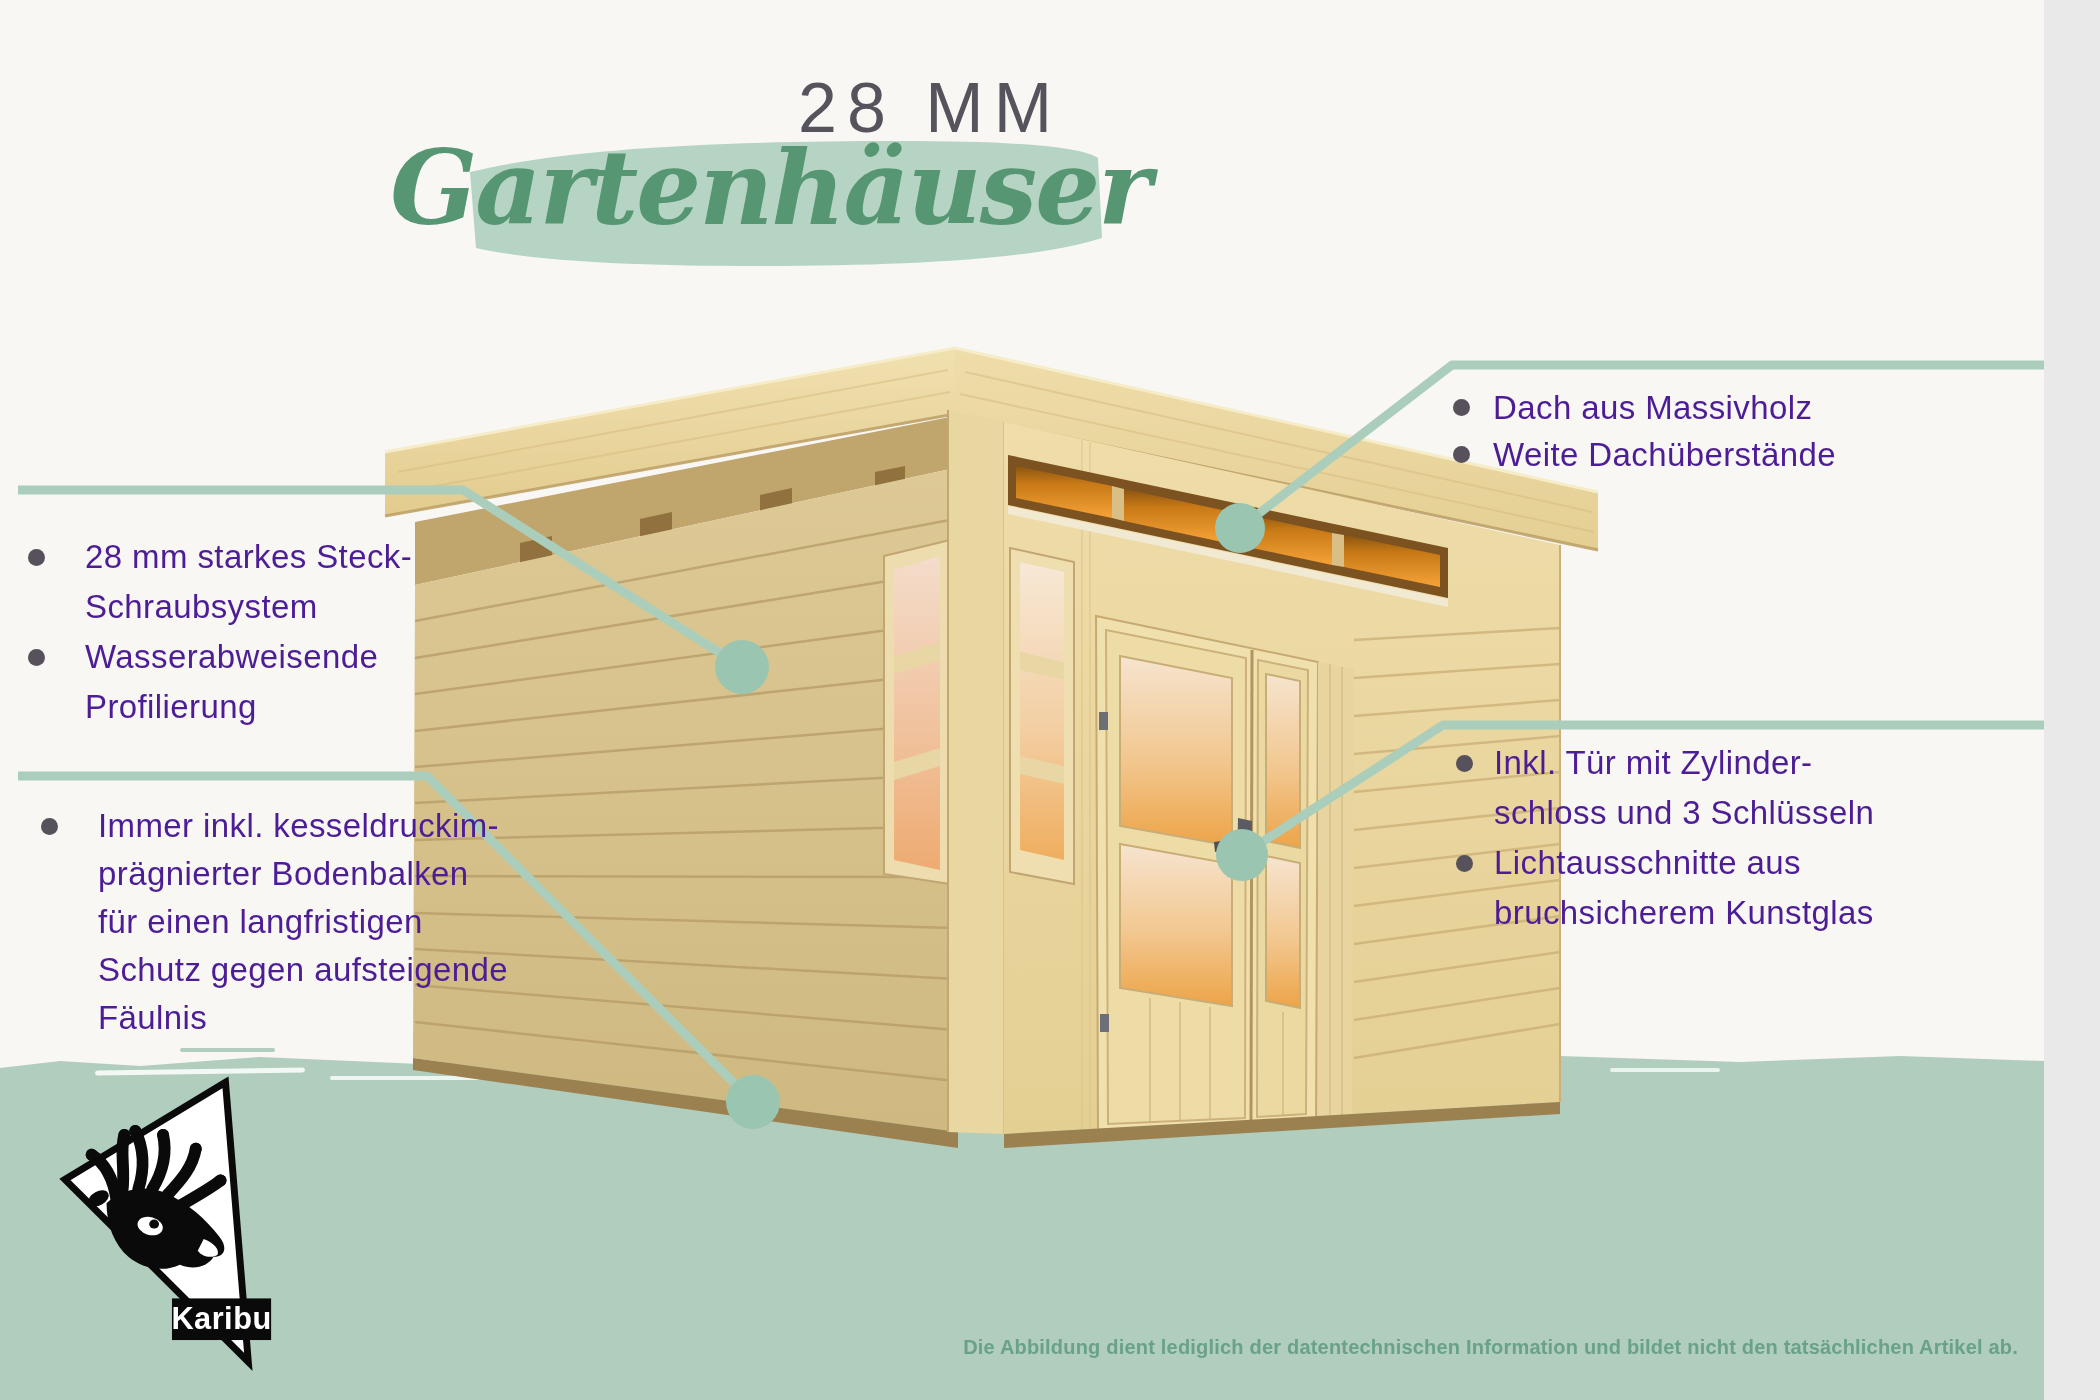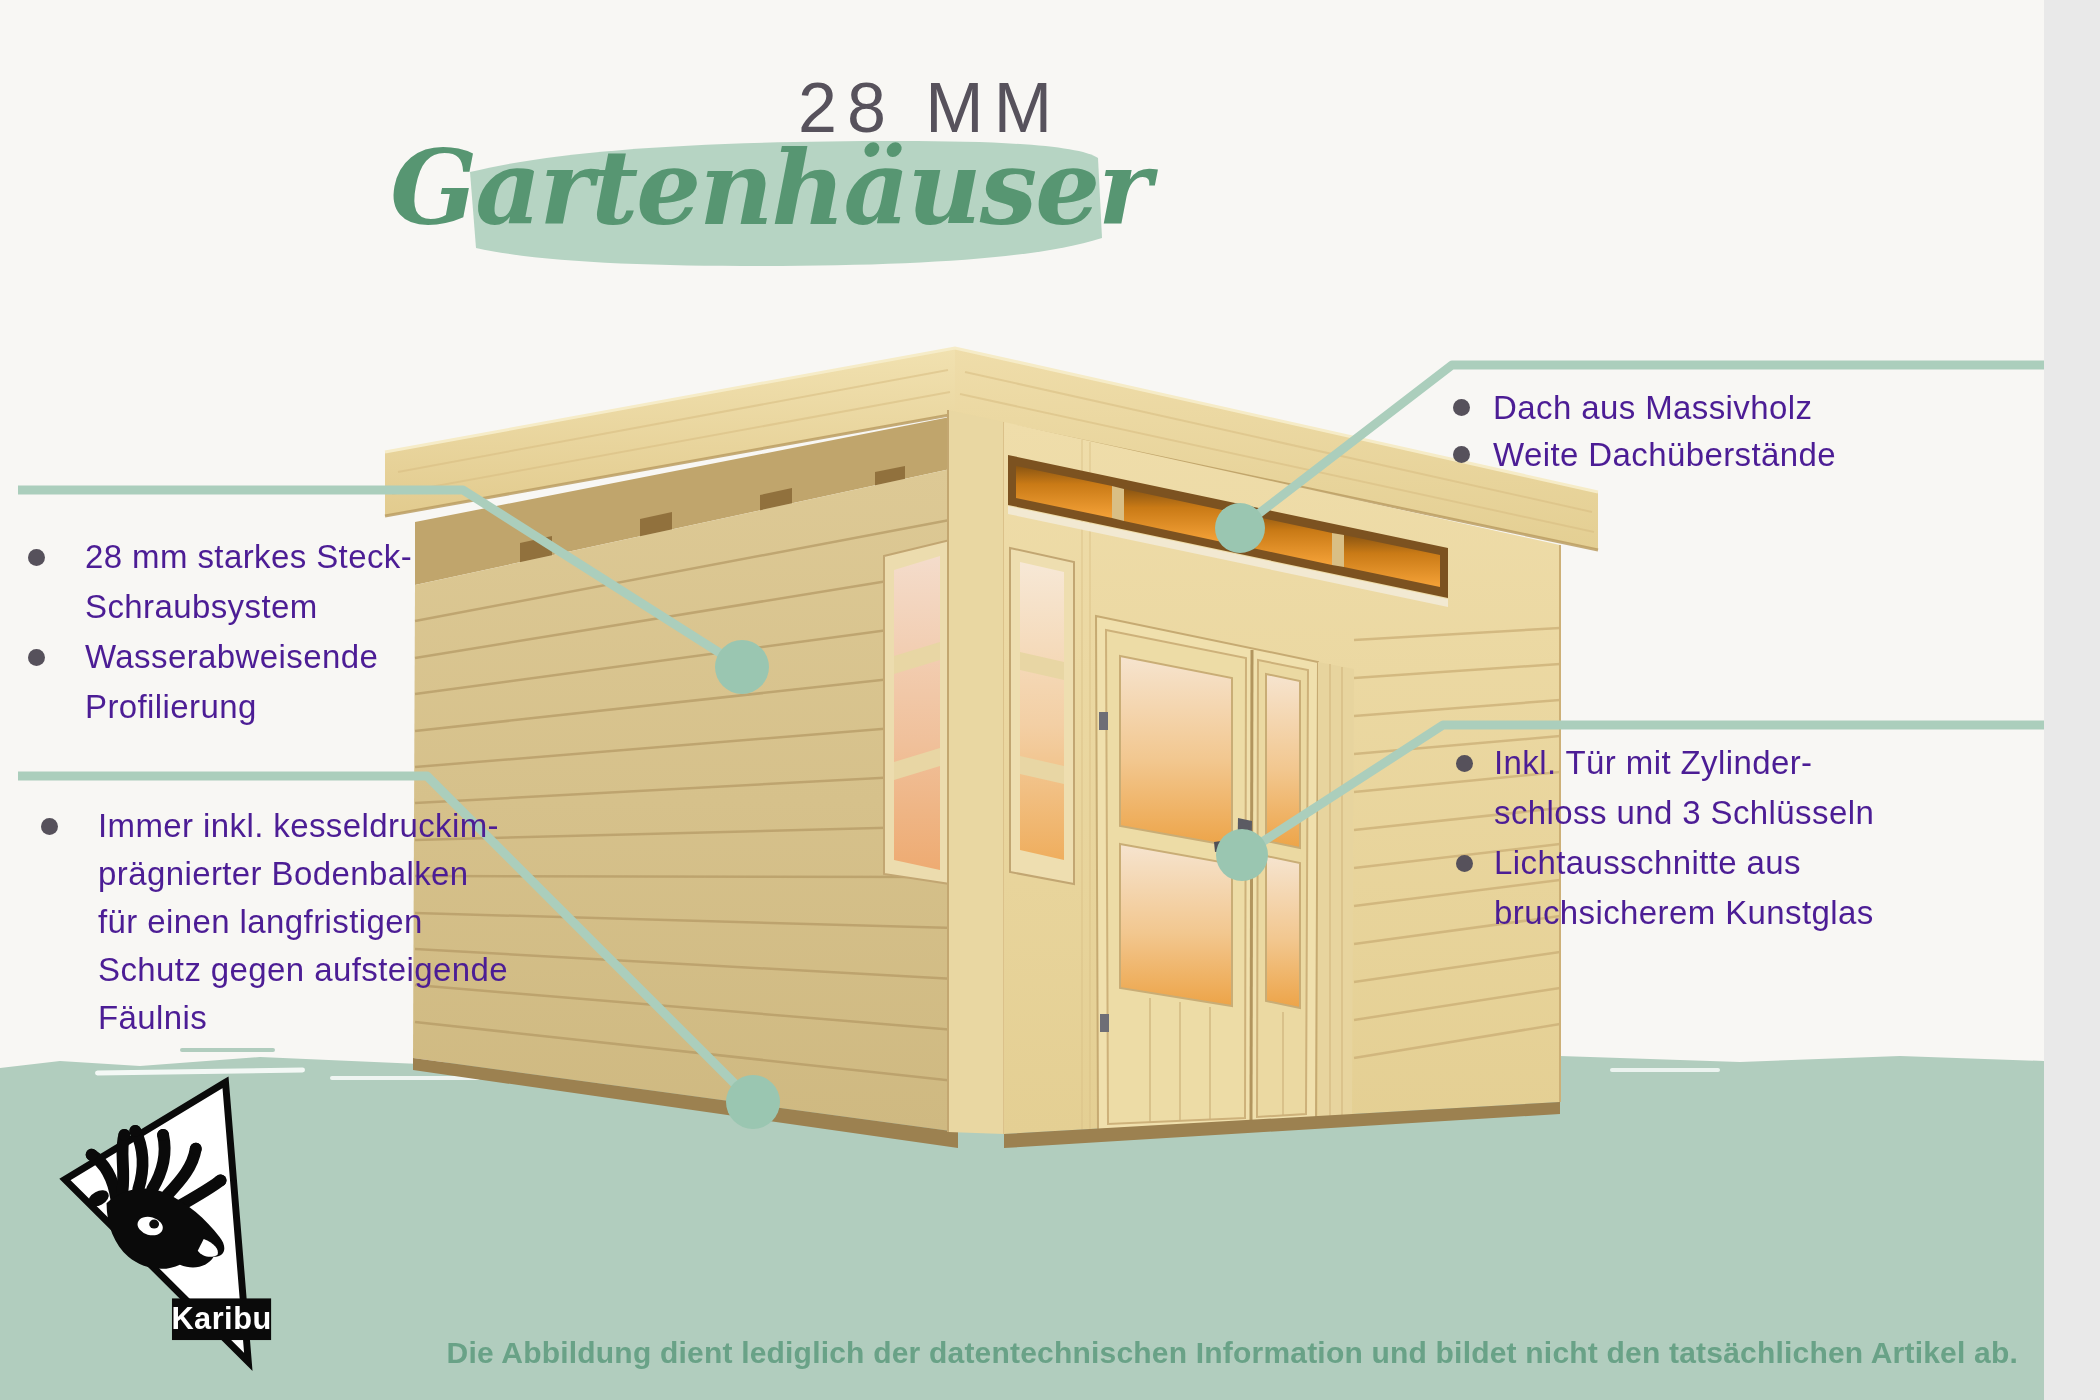--- a/index.html
+++ b/index.html
@@ -15,21 +15,21 @@
     font-size:102px;color:#579672;white-space:nowrap;letter-spacing:-2px;margin-left:25px;}
   
   .co{position:absolute;color:#4c1d95;font-size:33px;letter-spacing:.4px;}
   .co .ln{position:relative;white-space:nowrap;}
   .co .dot{position:absolute;width:17px;height:17px;border-radius:50%;background:#56515b;}
   .co-lt{left:85px;top:532px;}  .co-lt .ln{height:50px;line-height:50px;} .co-lt .dot{left:-57px;top:17px;}
   .co-lb{left:98px;top:802px;}  .co-lb .ln{height:48px;line-height:48px;} .co-lb .dot{left:-57px;top:16px;}
   .co-rt{left:1493px;top:384px;} .co-rt .ln{height:47px;line-height:47px;} .co-rt .dot{left:-40px;top:15px;}
   .co-rb{left:1483px;top:738px;} .co-rb .ln{height:50px;line-height:50px;margin-left:11px;} .co-rb .dot{left:-38px;top:17px;}
   
-  .disclaimer{position:absolute;right:26px;top:1336px;font-size:30px;font-weight:700;
+  .disclaimer{position:absolute;right:26px;top:1336px;font-size:20px;font-weight:700;
     color:#69a287;letter-spacing:.2px;white-space:nowrap;}
   .logo{position:absolute;left:55px;top:1072px;width:228px;height:320px;}
   .logo-label{font-family:"Liberation Sans",sans-serif;font-weight:700;font-size:31px;
     fill:#ffffff;letter-spacing:.5px;}
 </style>
 </head>
 <body>
 
 <div class="stage">
 

